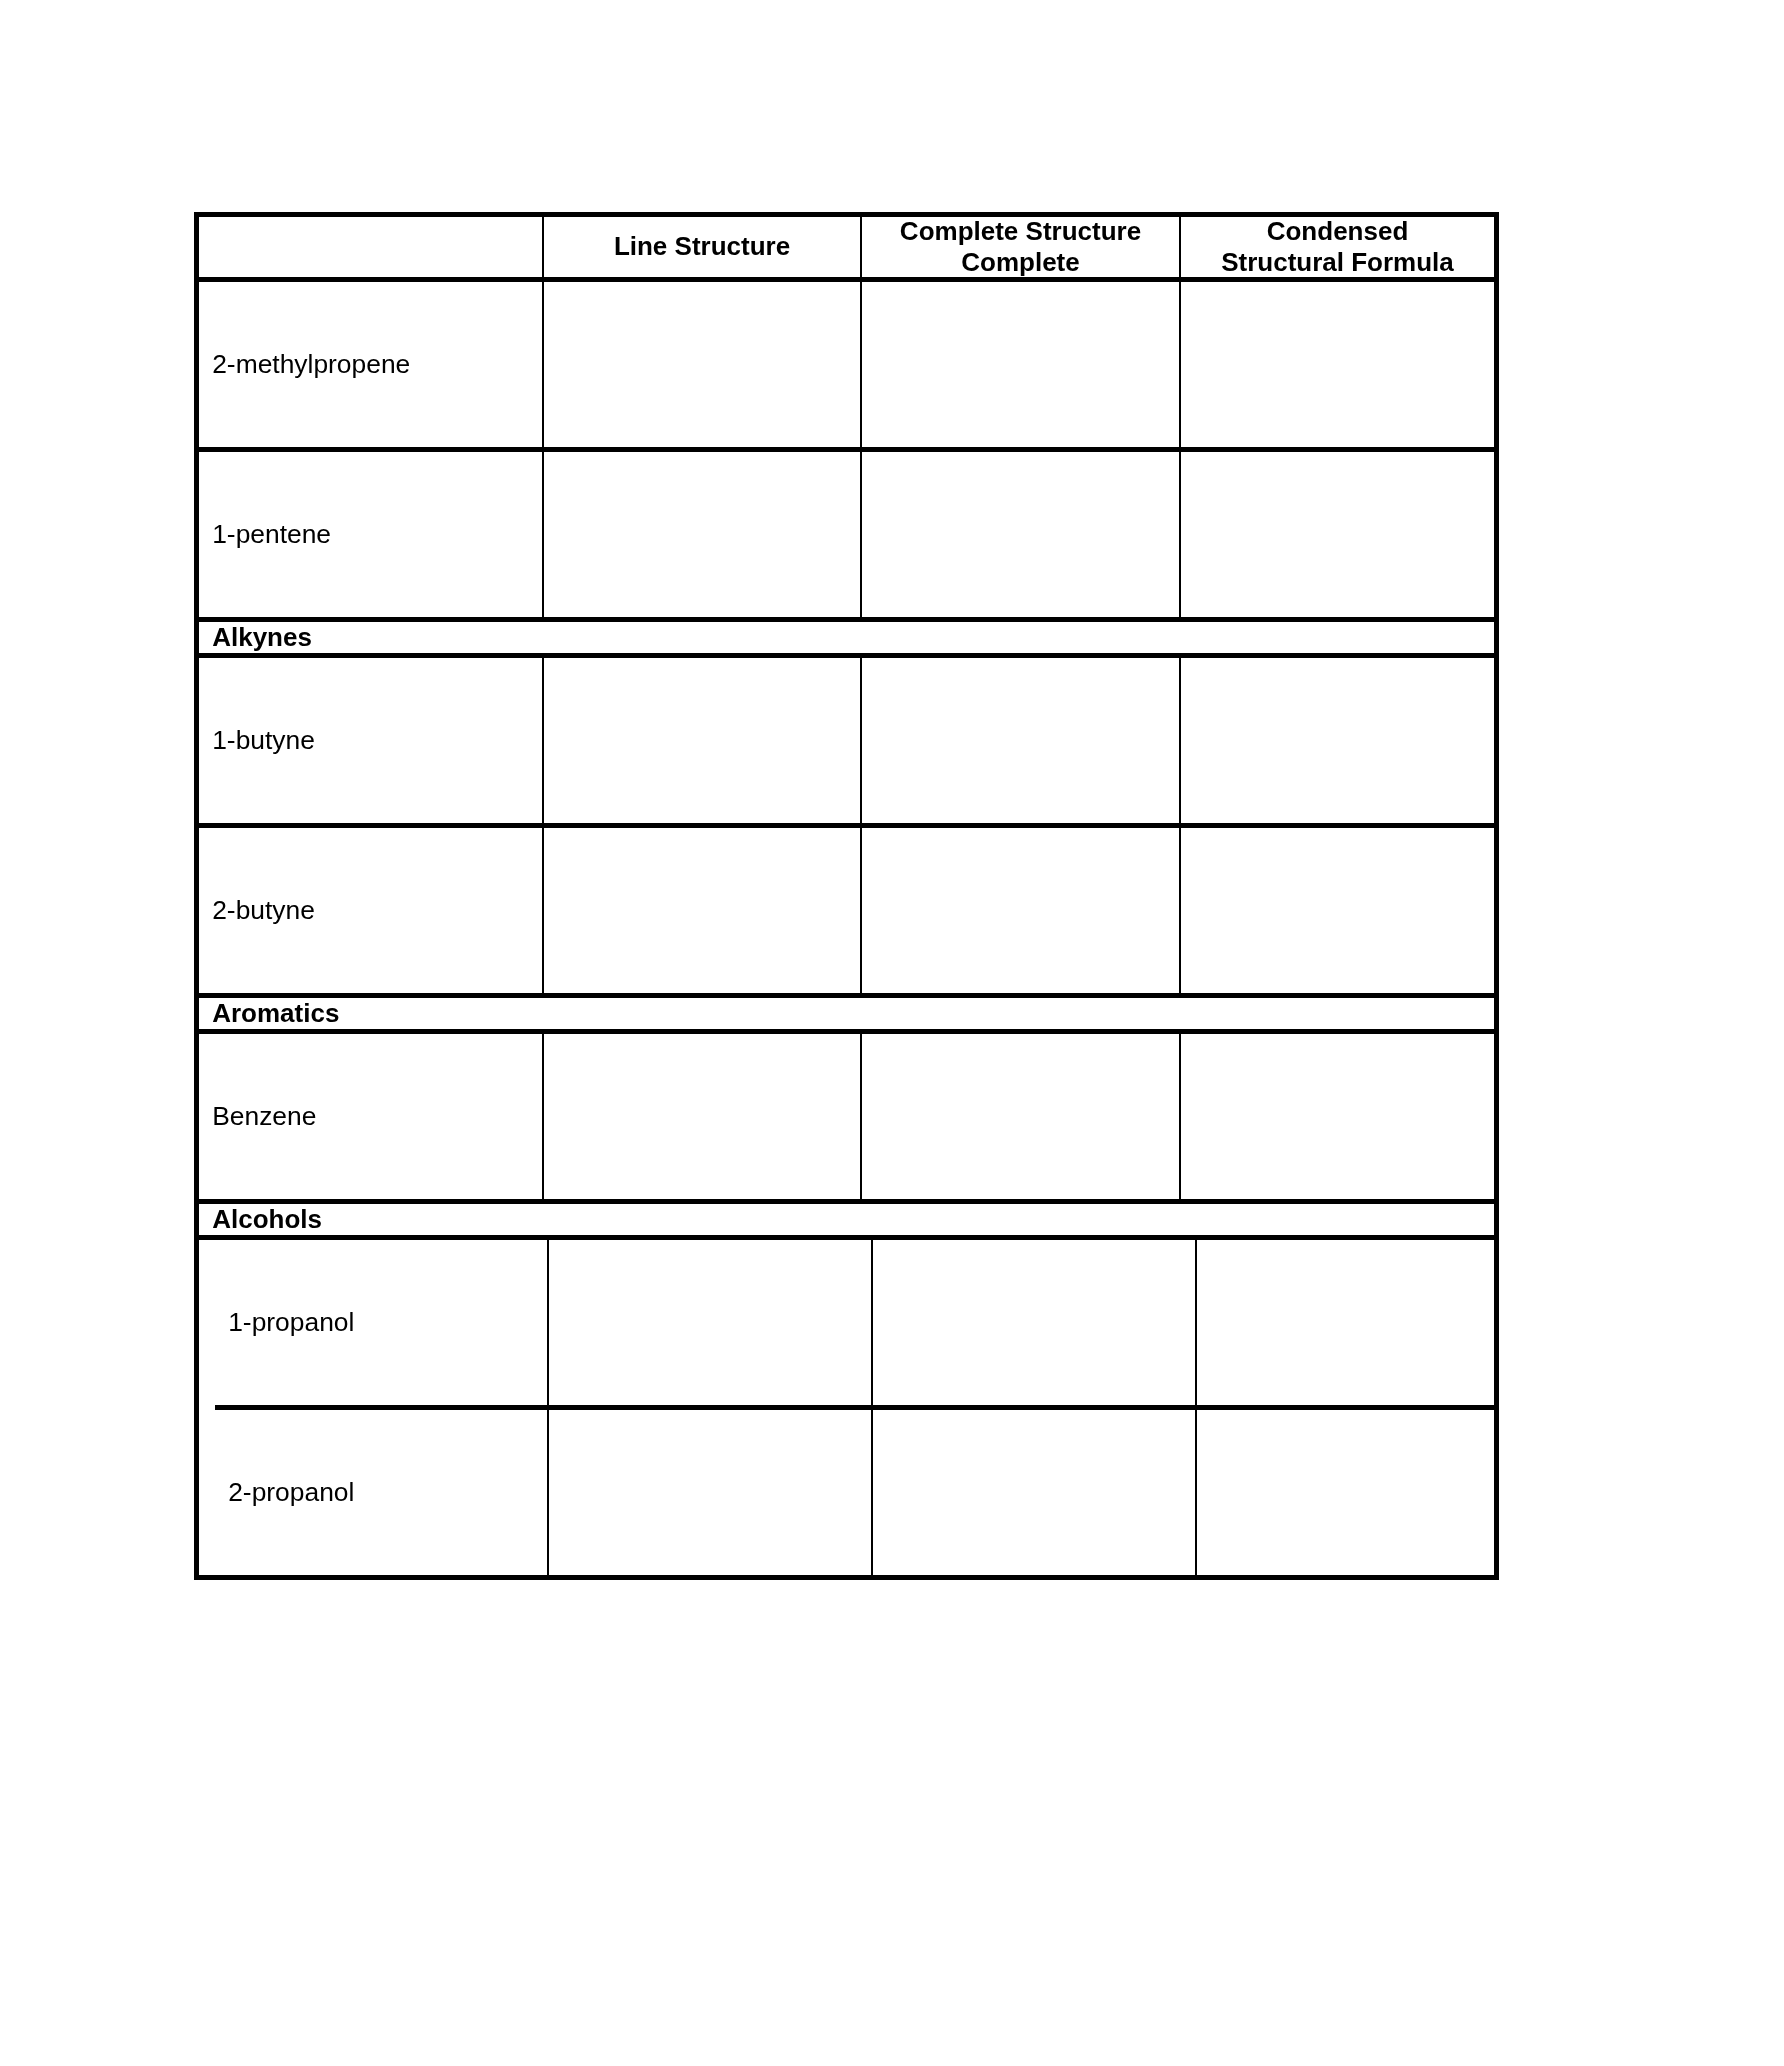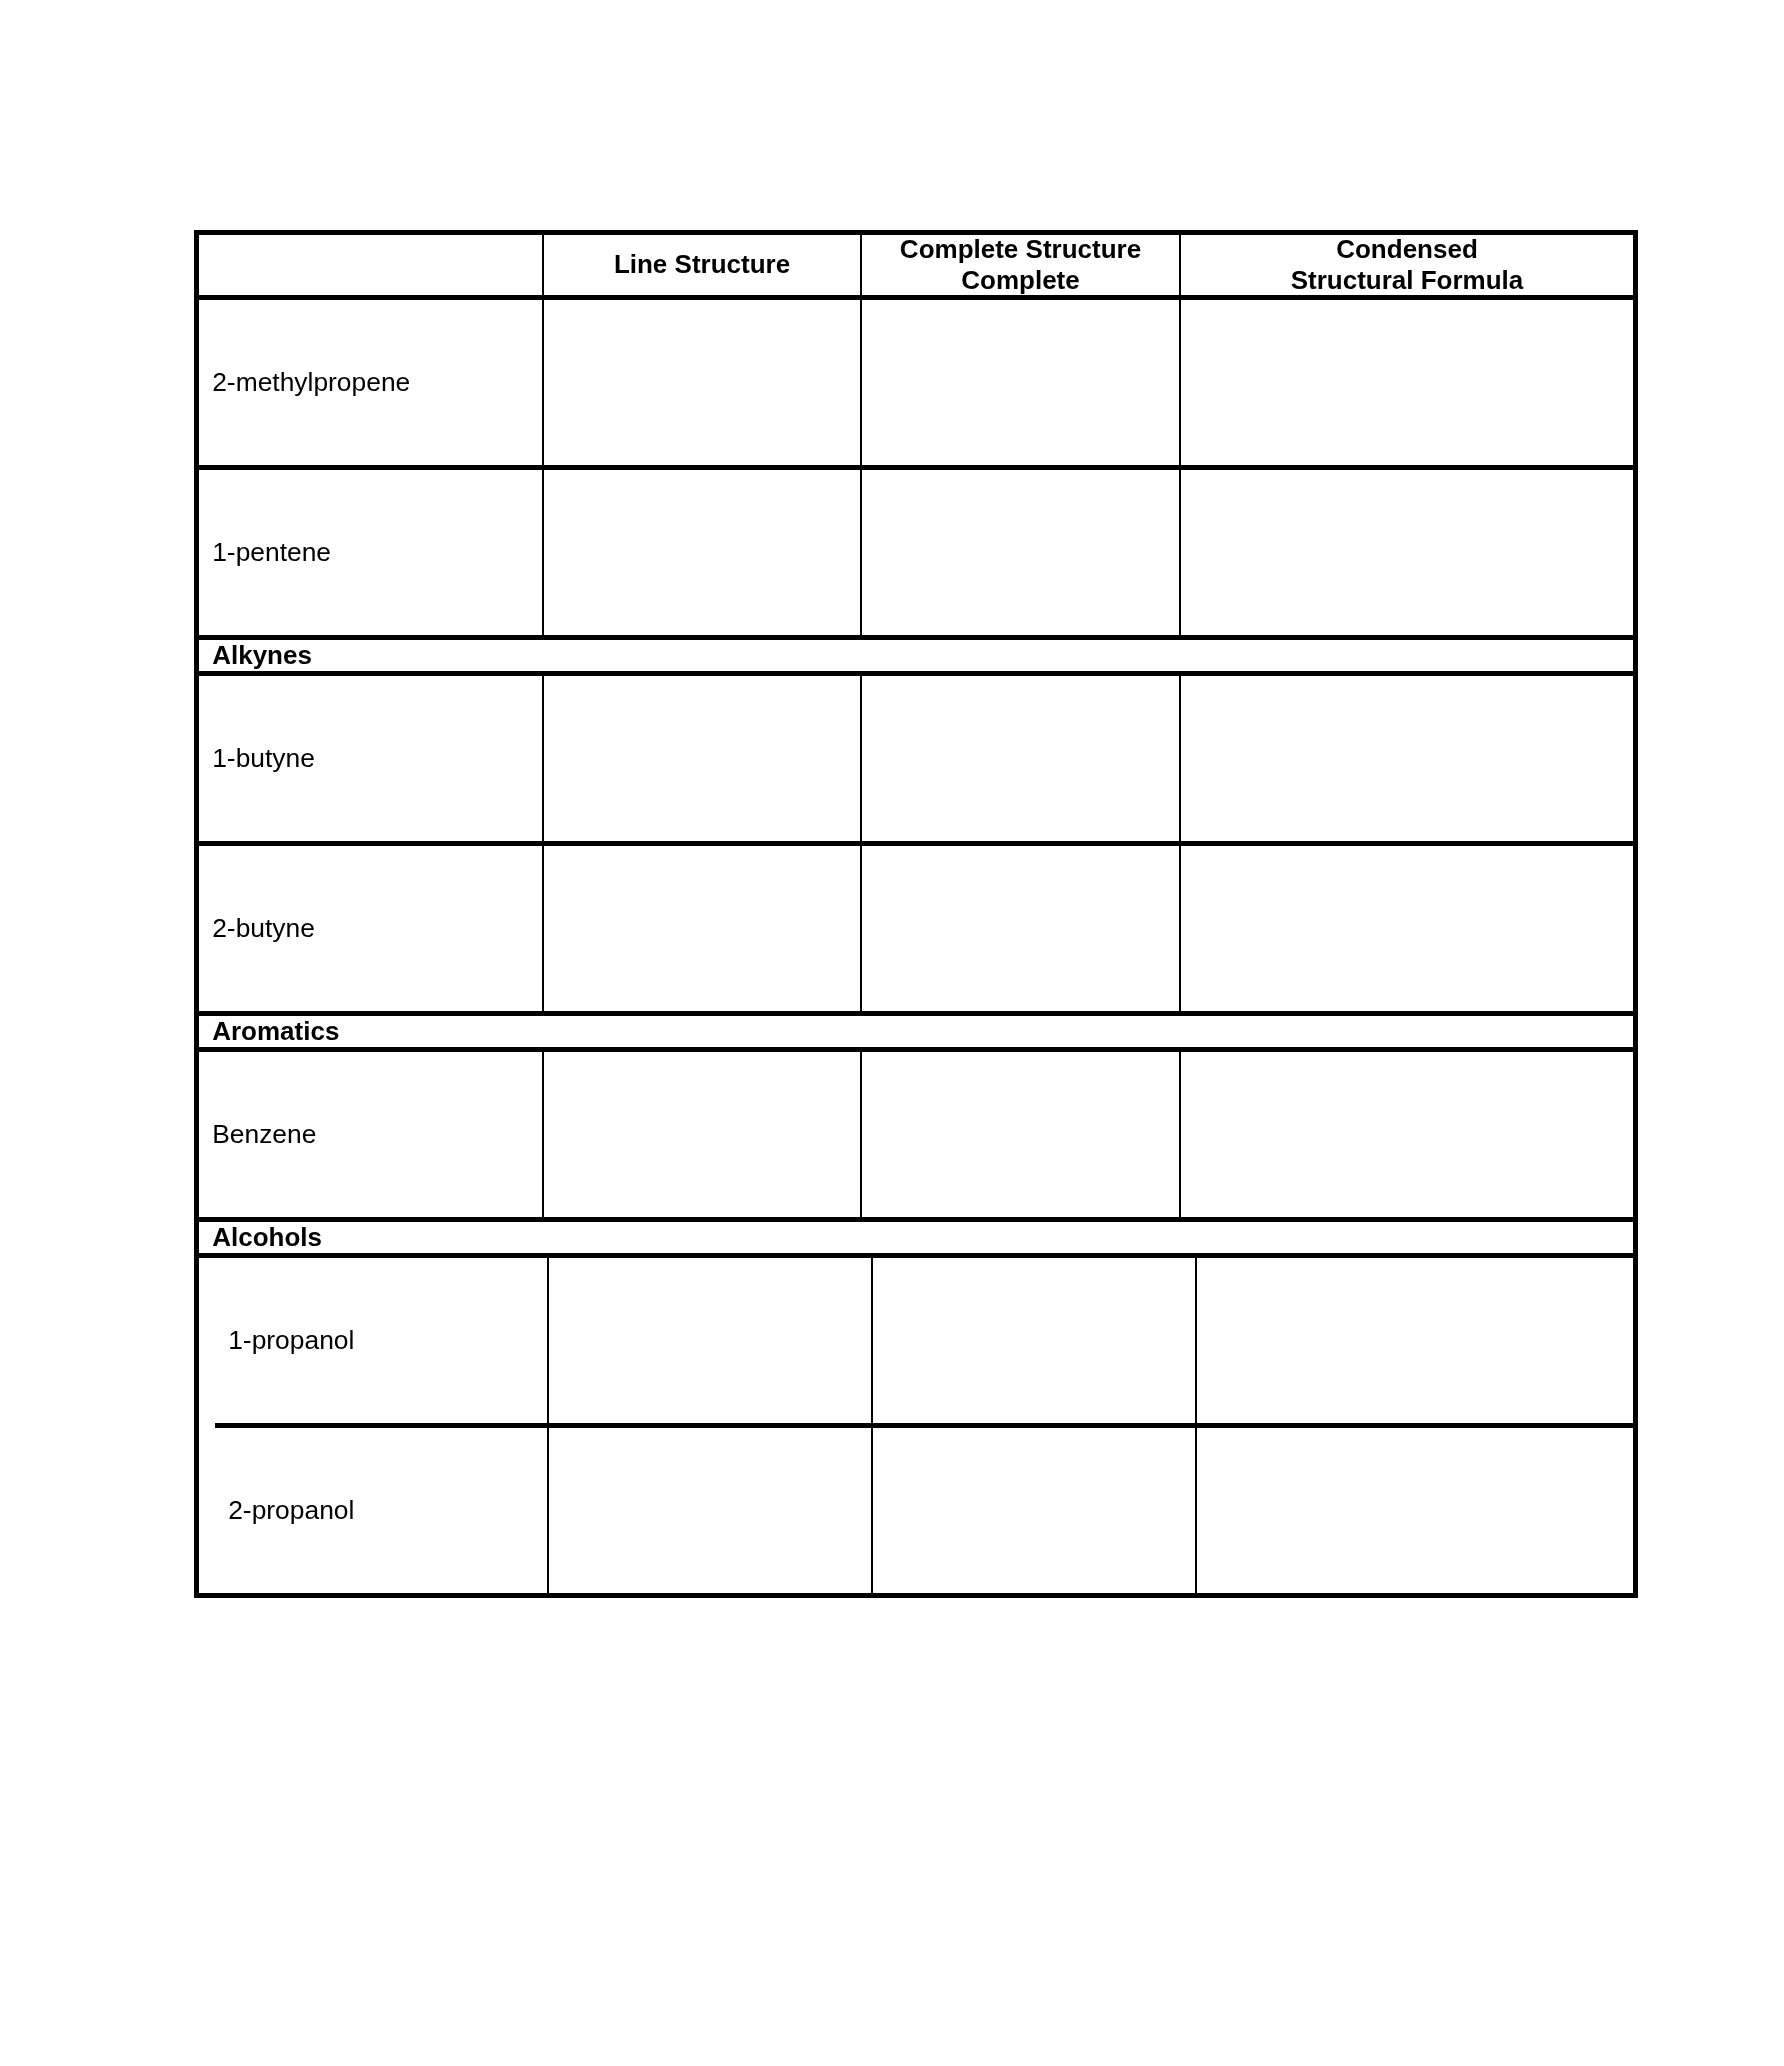--- a/index.html
+++ b/index.html
@@ -11,22 +11,22 @@
     position: relative;
     width: 1784px;
     height: 2309px;
     background: #ffffff;
     font-family: "Liberation Sans", sans-serif;
     color: #000000;
   }
   .tbl {
     position: absolute;
     left: 194px;
-    top: 230px;
-    width: 1444px;
+    top: 212px;
+    width: 1305px;
     border: 5px solid #000000;
     box-sizing: border-box;
     background: #ffffff;
   }
   .row {
     display: grid;
     border-bottom: 5px solid #000000;
     box-sizing: content-box;
   }
   .row:last-child { border-bottom: none; }

